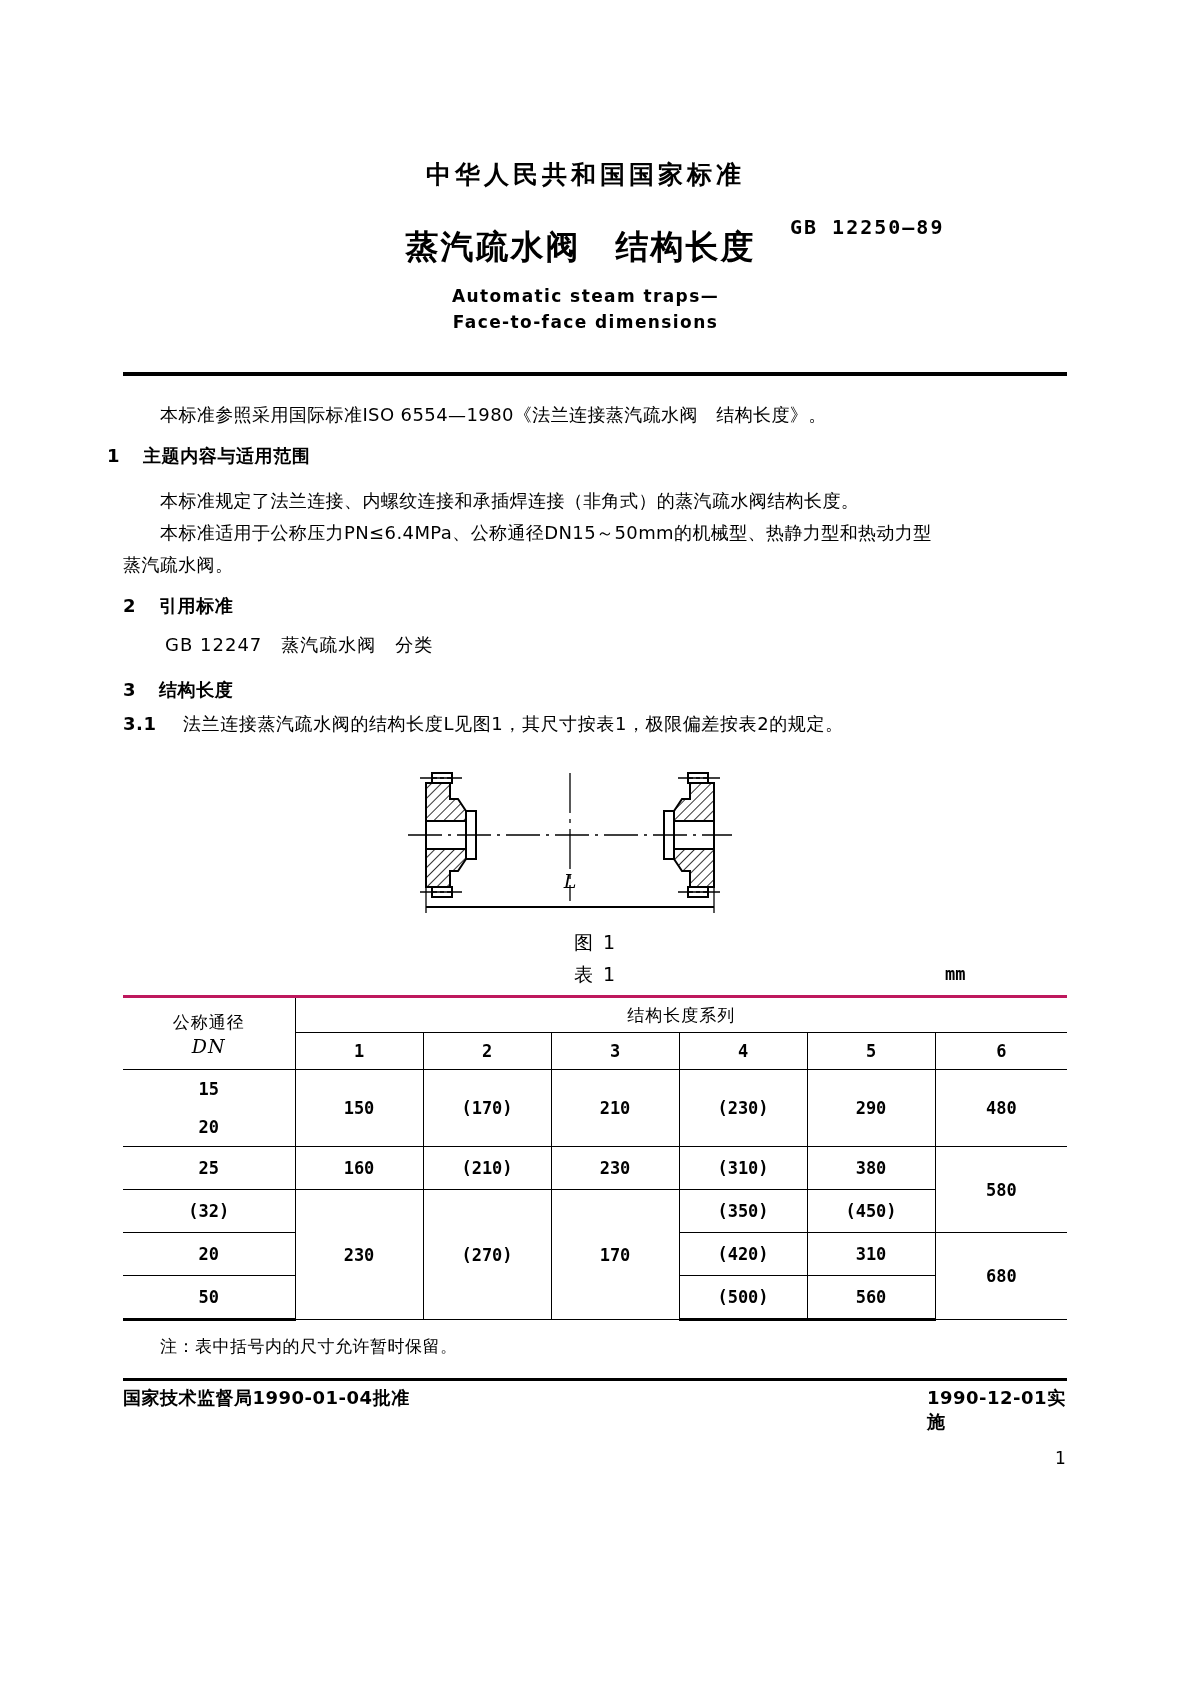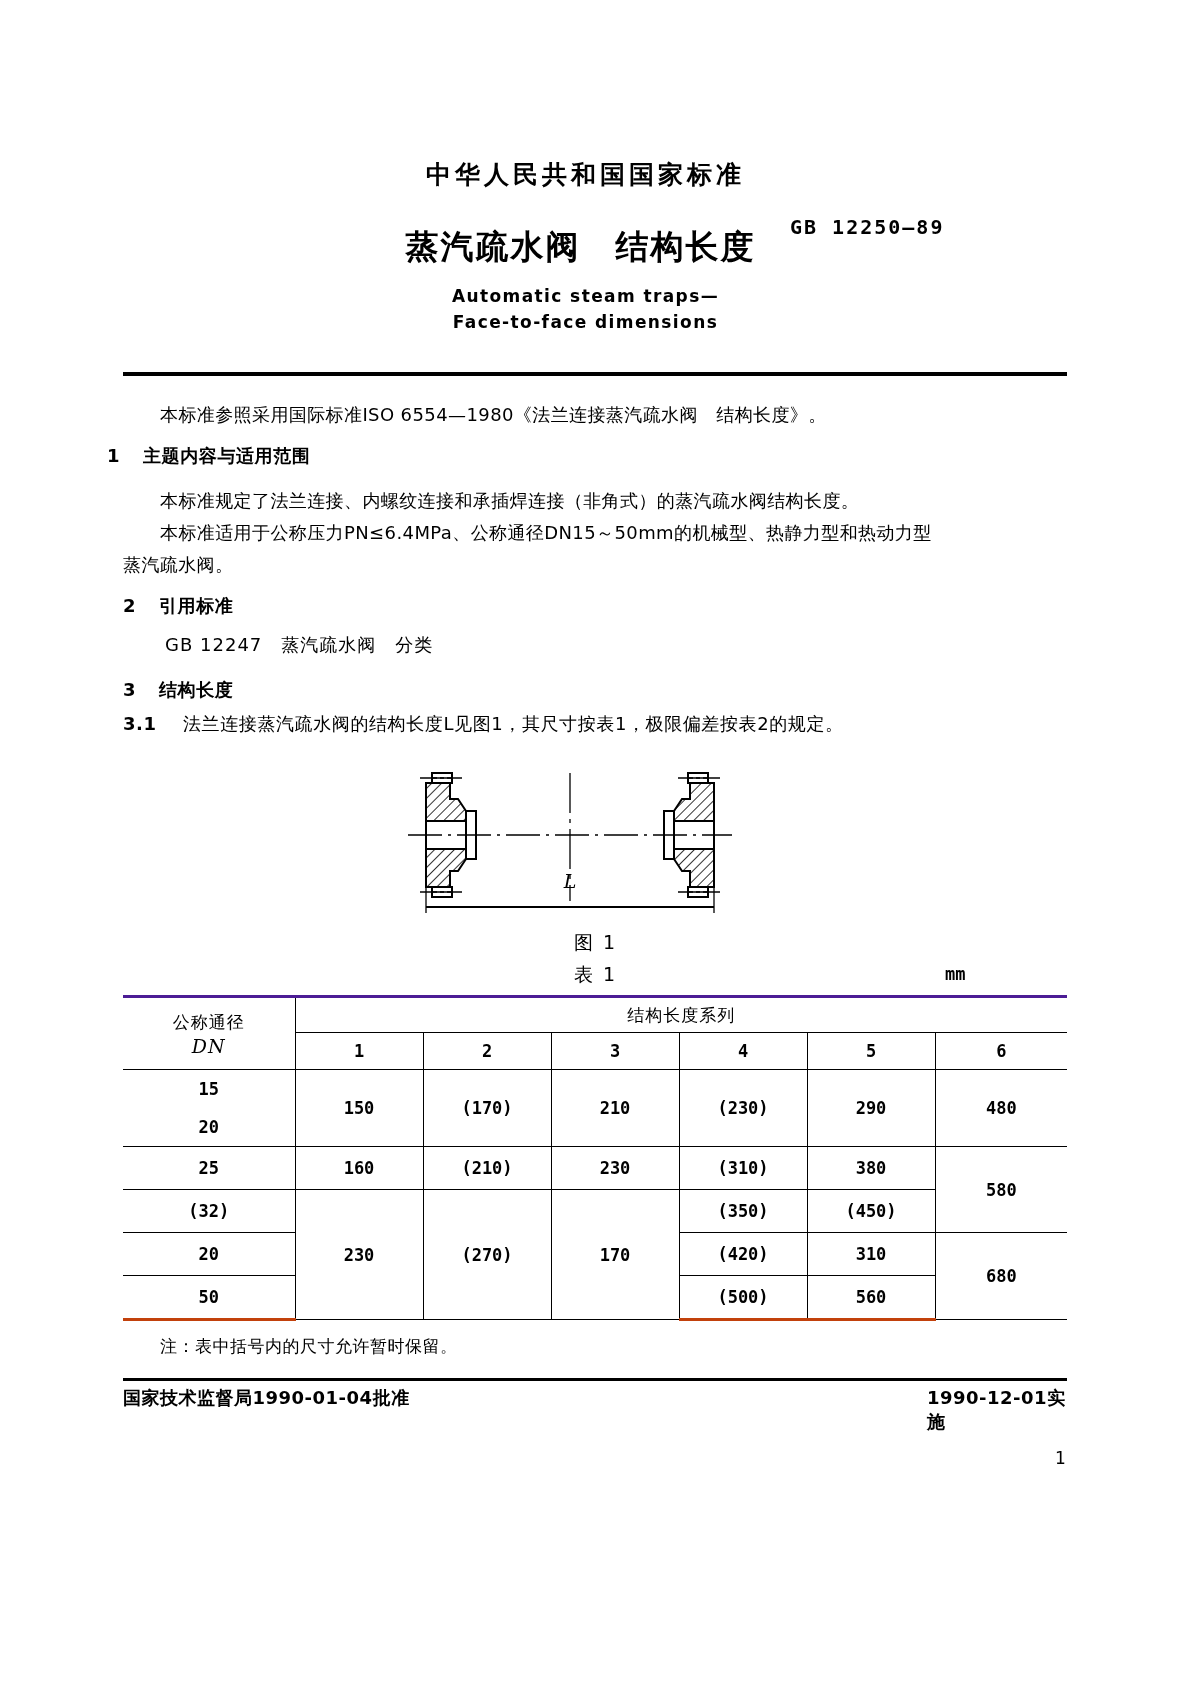--- a/index.html
+++ b/index.html
@@ -114,22 +114,22 @@
   .tbl td.hdrcell{
     font-family:"DejaVu Sans","Liberation Sans",sans-serif;
     font-weight:400;
     font-size:17px;
     letter-spacing:1px;
   }
   .tbl .nb-l{border-left:none;}
   .tbl .nb-r{border-right:none;text-align:center;}
   .tbl .nb-t{border-top:none;}
   .tbl .nb-b{border-bottom:none;}
-  .thick-top td{border-top:3px solid #4c1d95;}
-  .thick-bot td{border-bottom:3px solid #c2410c;}
+  .thick-top td{border-top:3px solid #be185d;}
+  .thick-bot td{border-bottom:3px solid #000000;}
   .dnlabel{line-height:24px;}
   .dnlabel .it{font-style:italic;font-family:"DejaVu Serif","Liberation Serif",serif;font-size:19px;}
   
   .note{
     position:absolute;left:160px;top:1335px;
     font-size:17px;letter-spacing:0.5px;
   }
   .rule-foot{
     position:absolute;left:123px;top:1378px;
     width:944px;height:3px;background:#000;

